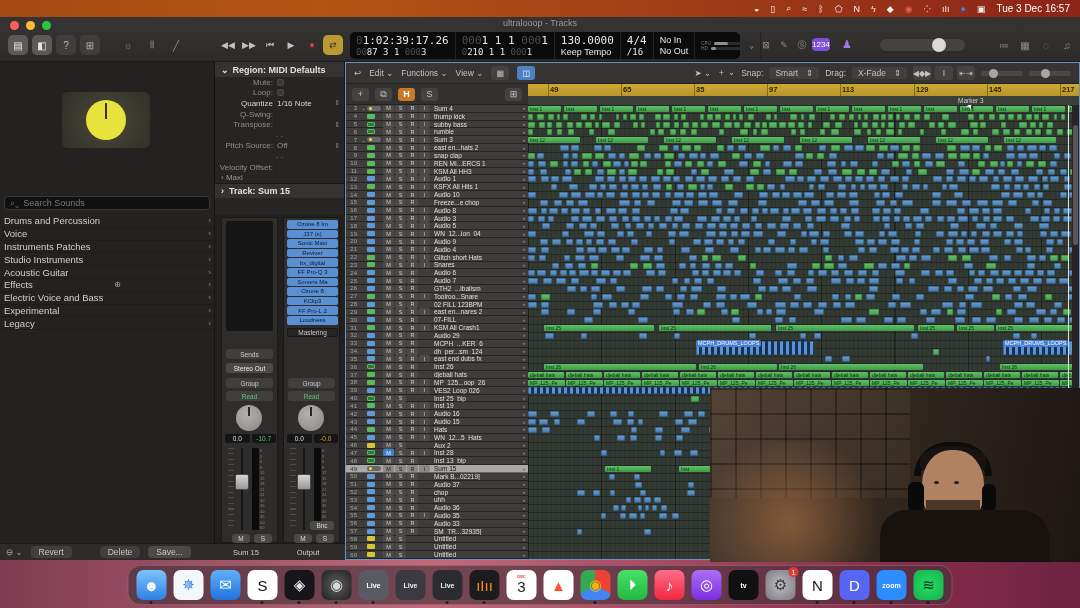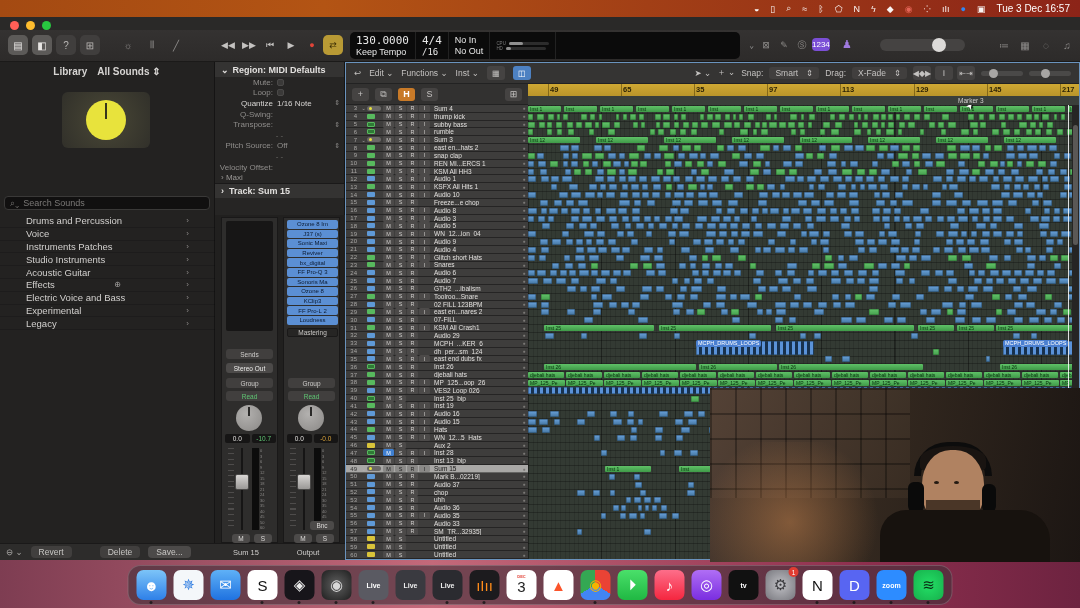--- a/index.html
+++ b/index.html
@@ -43,21 +43,21 @@
   .badge-purple{background:#7b4fd6;color:#fff;border-radius:4px;font-size:8px;padding:2px 0}
 
   
   #library{position:absolute;left:0;top:62px;width:215px;height:498px;background:#232221;border-right:1px solid #151414;z-index:10}
   #lib-header{height:18px;display:flex;align-items:center;justify-content:center;gap:10px;color:#d6d4d2;font-size:10px;font-weight:bold}
   #patch-tile{position:absolute;left:62px;top:30px;width:88px;height:56px;border-radius:6px;background:radial-gradient(circle at 50% 50%,#4a4836,#31302a);display:flex;align-items:center;justify-content:center}
   #patch-knob{width:40px;height:40px;border-radius:50%;background:#e8e33c;position:relative}
   #patch-knob::before{content:"";position:absolute;left:19px;top:3px;width:2px;height:16px;background:#36351c}
   #lib-search{position:absolute;left:4px;top:134px;width:206px;height:14px;background:#111010;border:1px solid #3a3938;border-radius:4px;color:#7b7977;font-size:9px;display:flex;align-items:center;padding:0 5px;gap:4px}
   #lib-list{position:absolute;left:0;top:153px;width:215px}
-  .lib-item{height:12.8px;display:flex;align-items:center;padding:0 26px;color:#d2d0ce;font-size:9.5px;border-bottom:1px solid rgba(0,0,0,.15)}
+  .lib-item{height:12.8px;display:flex;align-items:center;padding:0 4px;color:#d2d0ce;font-size:9.5px;border-bottom:1px solid rgba(0,0,0,.15)}
   .lib-item .chev{margin-left:auto;color:#8a8886;font-size:8px}
   .lib-item .plus{margin-left:auto;color:#a8a6a4;font-size:8px;margin-right:6px}
   #lib-footer{position:absolute;left:0;bottom:0;width:215px;height:17px;background:#2d2c2b;border-top:1px solid #1a1919;display:flex;align-items:center;font-size:8.5px;color:#c9c7c5}
   .foot-btn{background:#413f3e;border-radius:4px;padding:1px 8px;margin-left:8px}
 
   #inspector{position:absolute;left:215px;top:62px;width:130px;height:498px;background:#262524;border-right:1px solid #151414;z-index:10}
   #region-head{height:15px;background:#343332;display:flex;align-items:center;padding:0 6px;gap:4px;color:#e2e0de;font-size:9px;font-weight:bold}
   .insp-row{height:10.6px;display:flex;align-items:center;font-size:8px}
   .insp-label{width:62px;text-align:right;color:#8f8d8b;padding-right:4px;white-space:nowrap}
   .insp-label.bright{color:#d8d6d4}
@@ -198,20 +198,23 @@
         <span class="status-icon" style="color: rgb(232, 103, 90);">◉</span>
         <span class="status-icon">⁘</span>
         <span class="status-icon">ıIı</span>
         <span class="status-icon" style="color: rgb(45, 140, 255);">●</span>
         <span class="status-icon">▣</span>
 
     <span id="menu-clock">Tue 3 Dec  16:57</span>
       </div>
   </div>
 
+  <div id="titlebar">
+    <span>ultralooop - Tracks</span>
+  </div>
 
   <div id="controlbar">
     <span class="tl" style="left:10px;background:#ff5f57"></span>
     <span class="tl" style="left:26px;background:#febc2e"></span>
     <span class="tl" style="left:42px;background:#28c840"></span>
     <div id="cb-left">
         <span class="cb-btn active" style="left: 8px; width: 20px;">▤</span>
         <span class="cb-btn active" style="left: 32px; width: 20px;">◧</span>
         <span class="cb-btn" style="left: 56px; width: 20px;">?</span>
         <span class="cb-btn" style="left: 80px; width: 20px;">⊞</span>
@@ -221,20 +224,28 @@
       </div>
     <div id="cb-transport">
         <span class="transport-btn" style="left: 218px;">◀◀</span>
         <span class="transport-btn" style="left: 239px;">▶▶</span>
         <span class="transport-btn" style="left: 260px;">⏮</span>
         <span class="transport-btn" style="left: 281px;">▶</span>
         <span class="transport-btn" style="left: 302px; color: rgb(224, 68, 56);">●</span>
         <span class="transport-btn" id="btn-cycle" style="left: 323px;">⇄</span>
       </div>
     <div id="lcd">
+      <div class="lcd-sec">
+        <span class="lcd-big lcd-num"><span class="dim">0</span>1:02:39:17.26</span>
+        <span class="lcd-small lcd-num"><span class="dim">00</span>87 3 1 <span class="dim">000</span>3</span>
+      </div>
+      <div class="lcd-sec">
+        <span class="lcd-big lcd-num"><span class="dim">000</span>1 1 1 <span class="dim">000</span>1</span>
+        <span class="lcd-small lcd-num"><span class="dim">0</span>210 1 1 <span class="dim">000</span>1</span>
+      </div>
       <div class="lcd-sec">
         <span class="lcd-big">130.0000</span>
         <span class="lcd-small lcd-label">Keep Tempo</span>
       </div>
       <div class="lcd-sec">
         <span class="lcd-big">4/4</span>
         <span class="lcd-small">/16</span>
       </div>
       <div class="lcd-sec lcd-label">
         <span class="lcd-small">No In</span>
@@ -268,24 +279,20 @@
       </div>
     <div id="cb-far-right">
         <span class="cb-btn cb-ghost" style="left: 995px; width: 18px;">≔</span>
         <span class="cb-btn cb-ghost" style="left: 1016px; width: 18px;">▦</span>
         <span class="cb-btn cb-ghost" style="left: 1037px; width: 18px;">◌</span>
         <span class="cb-btn cb-ghost" style="left: 1058px; width: 18px;">♫</span>
       </div>
   </div>
 
   <div id="library">
-    <div id="lib-header">
-      <span>Library</span>
-      <span><span>All Sounds</span> ⇕</span>
-    </div>
     <div id="patch-tile">
         <div id="patch-knob"></div>
       </div>
     <div id="lib-search">
       <span>⌕⌄</span>
       <span>Search Sounds</span>
     </div>
     <div id="lib-list">
         <div class="lib-item">
           <span>Drums and Percussion</span>
@@ -482,21 +489,21 @@
       <div>Output</div>
     </div>
   </div>
 
   <div id="trackarea">
     <div id="ta-toolbar">
       <span class="ta-menu">↩</span>
       <span id="ta-menus" style="display:flex">
           <span class="ta-menu">Edit ⌄</span>
           <span class="ta-menu">Functions ⌄</span>
-          <span class="ta-menu">Inst ⌄</span>
+          <span class="ta-menu">View ⌄</span>
         </span>
       <span id="ta-view-icons" style="display:flex">
           <span class="ta-icon-btn">▦</span>
           <span class="ta-icon-btn blue">◫</span>
         </span>
       <div id="ta-right">
         <span><span>➤</span> ⌄</span>
         <span><span>＋</span> ⌄</span>
         <span>Snap:</span>
         <span class="snap-box">

